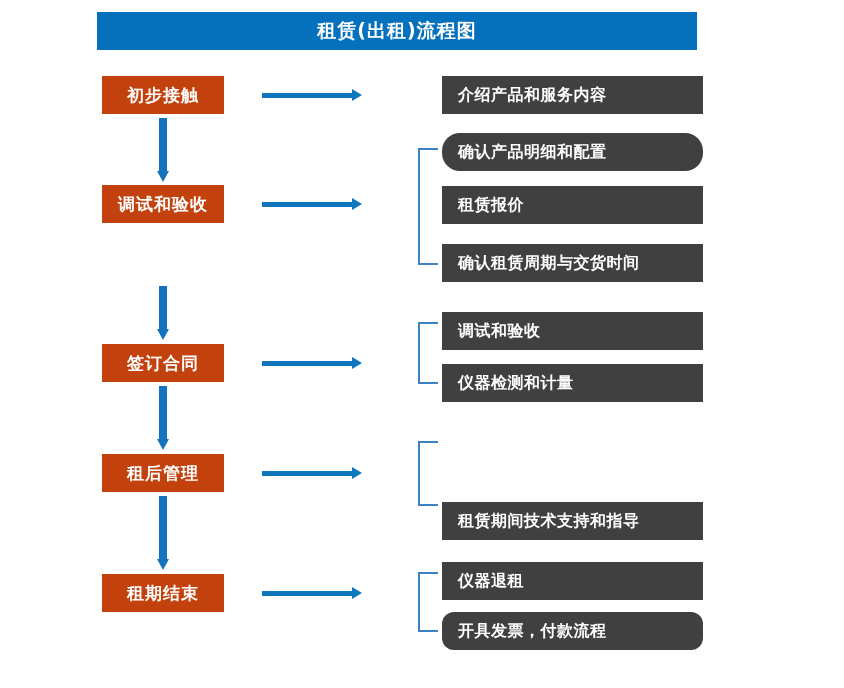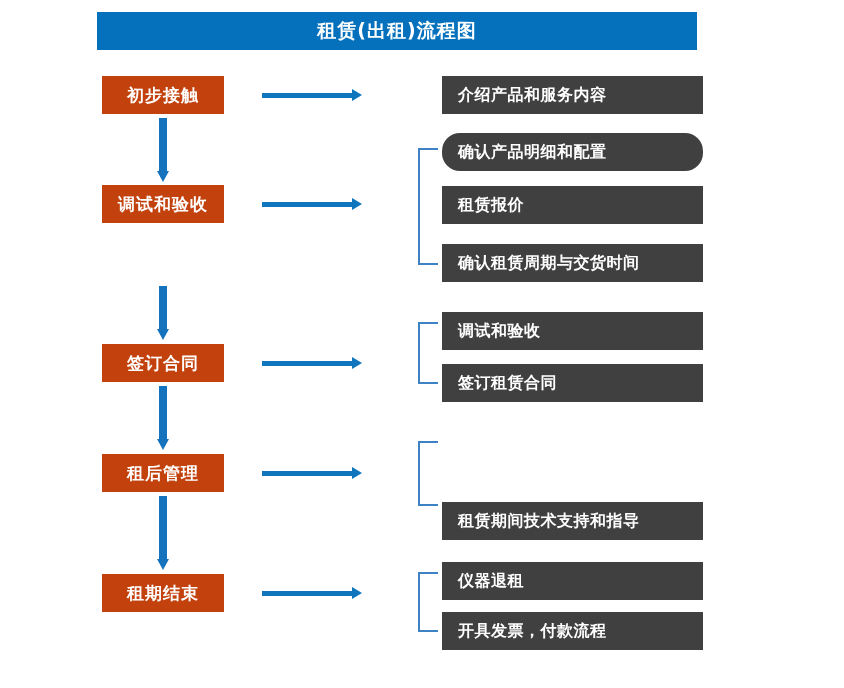--- a/index.html
+++ b/index.html
@@ -135,18 +135,18 @@
   <div class="bracket" style="top:148px;height:117px;"></div>
   <div class="bracket" style="top:322px;height:62px;"></div>
   <div class="bracket" style="top:441px;height:65px;"></div>
   <div class="bracket" style="top:572px;height:60px;"></div>
 
   <div class="detail" style="top:76px;">介绍产品和服务内容</div>
   <div class="detail" style="top:133px;border-radius:18px;">确认产品明细和配置</div>
   <div class="detail" style="top:186px;">租赁报价</div>
   <div class="detail" style="top:244px;">确认租赁周期与交货时间</div>
   <div class="detail" style="top:312px;">调试和验收</div>
-  <div class="detail" style="top:364px;">签订租赁合同</div>
+  <div class="detail" style="top:364px;">仪器检测和计量</div>
   <div class="detail" style="top:486px;margin-top:16px;">租赁期间技术支持和指导</div>
   <div class="detail" style="top:562px;">仪器退租</div>
-  <div class="detail" style="top:612px;">开具发票，付款流程</div>
+  <div class="detail" style="top:612px;border-radius:12px;">开具发票，付款流程</div>
 
 </div>
 
 </body></html>

